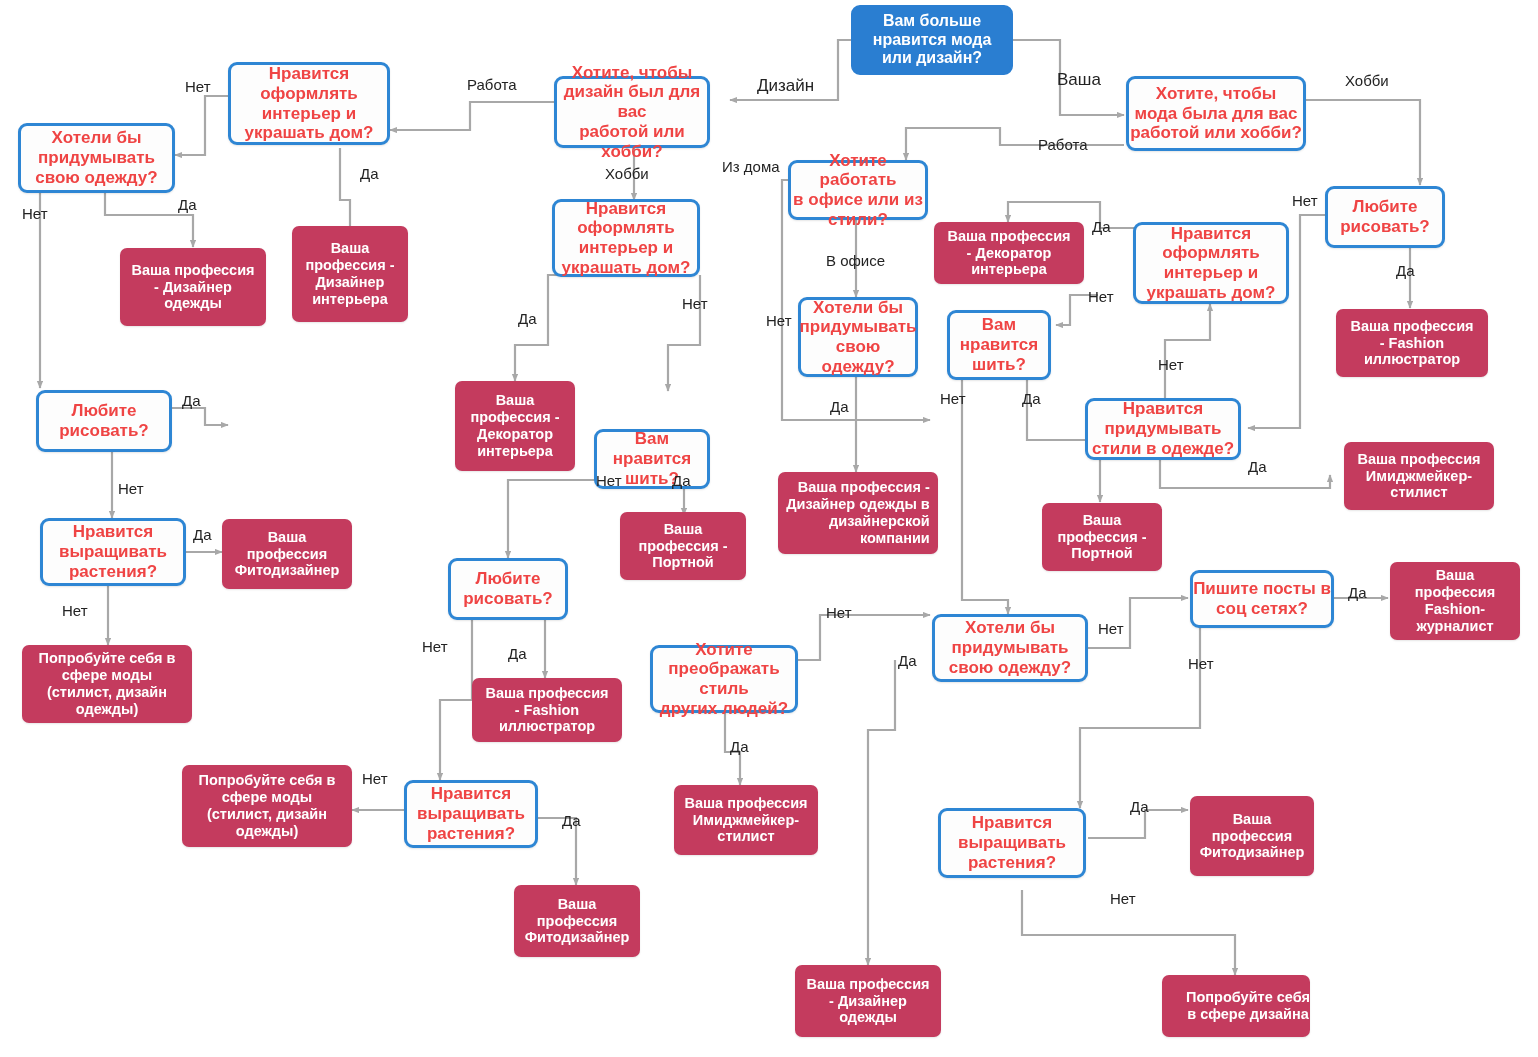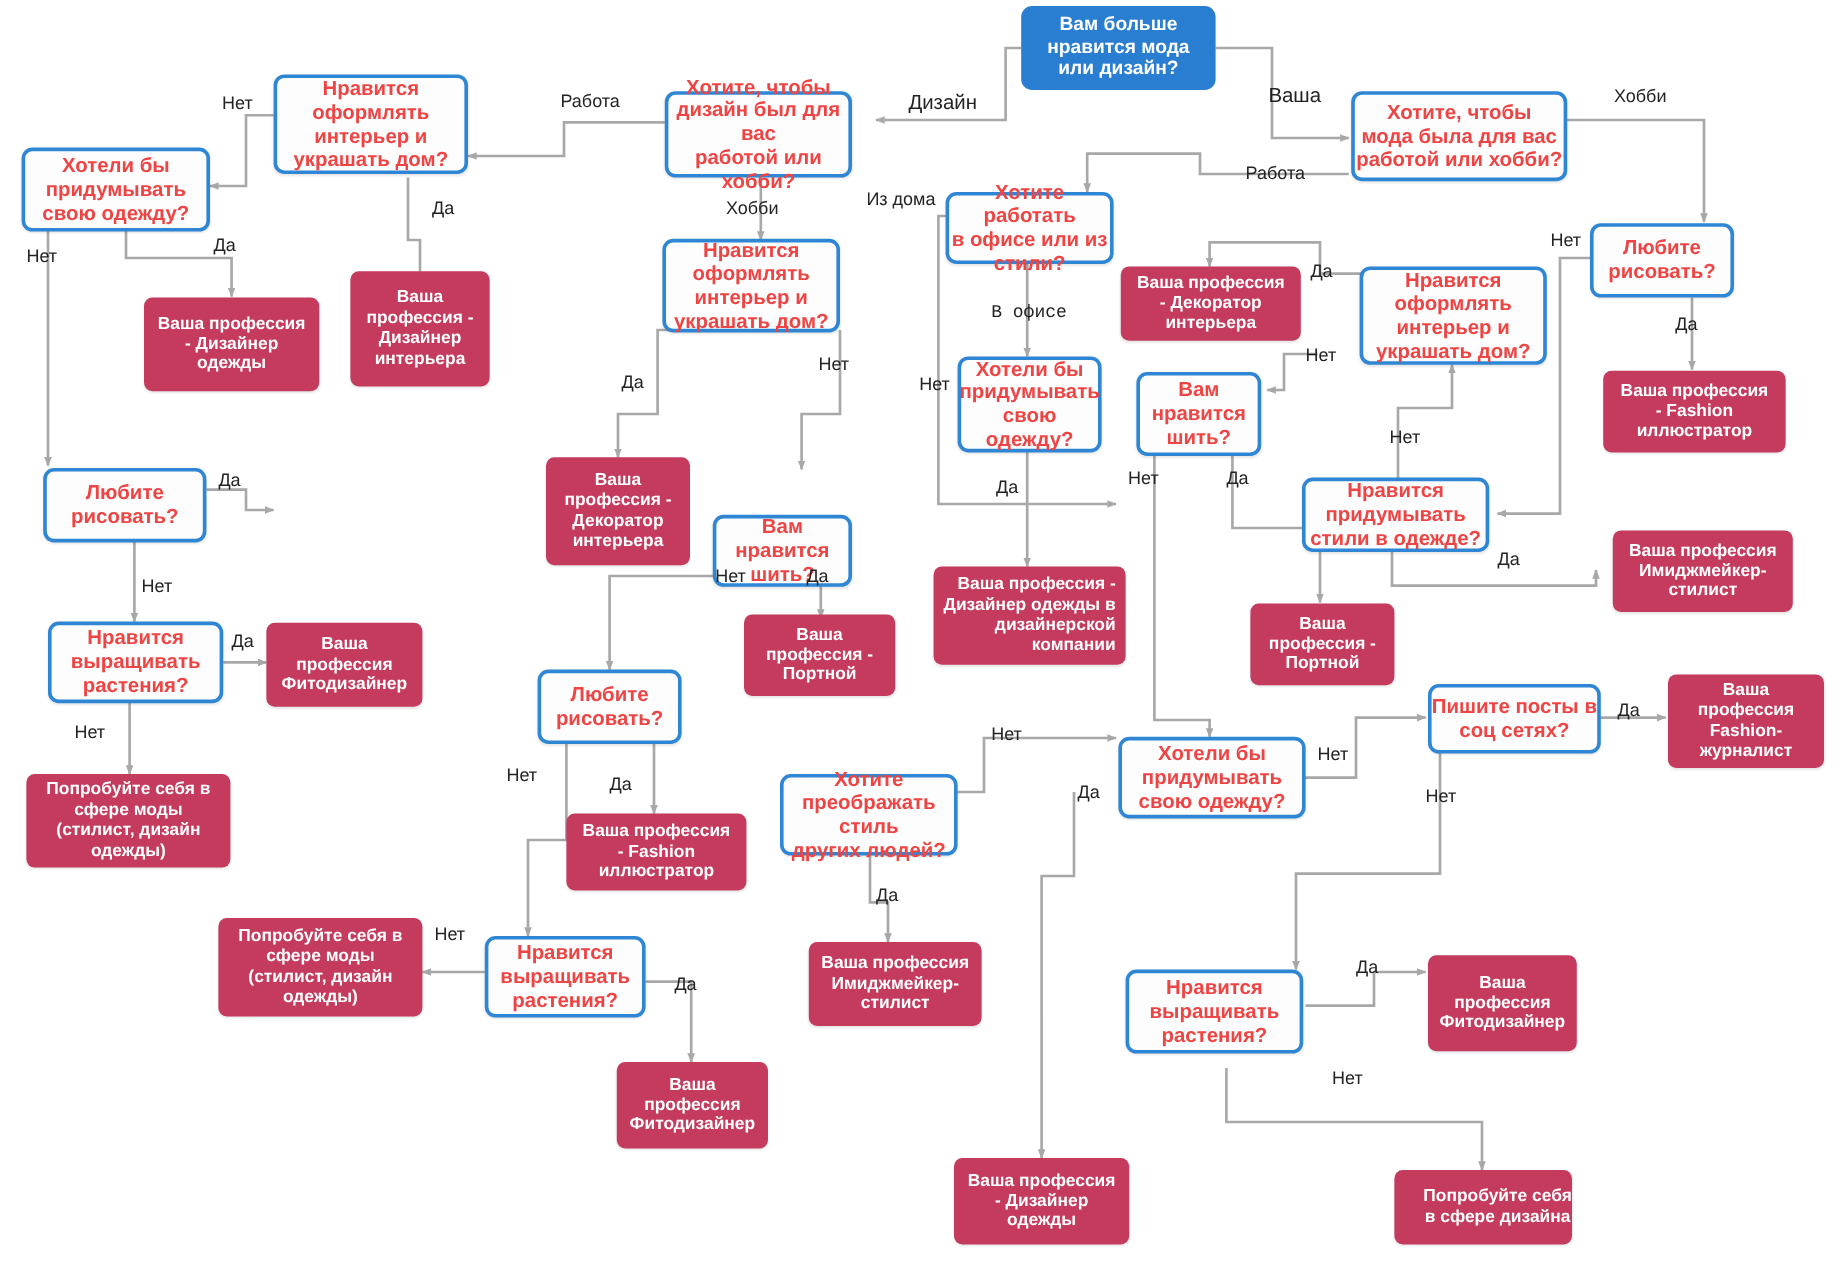--- a/index.html
+++ b/index.html
@@ -333,21 +333,21 @@
   <div class="elabel" style="left:360px;top:165px;">Да</div>
   <div class="elabel" style="left:178px;top:196px;">Да</div>
   <div class="elabel" style="left:22px;top:205px;">Нет</div>
 
   <div class="elabel" style="left:182px;top:392px;">Да</div>
   <div class="elabel" style="left:118px;top:480px;">Нет</div>
   <div class="elabel" style="left:193px;top:526px;">Да</div>
   <div class="elabel" style="left:62px;top:602px;">Нет</div>
 
   <div class="elabel" style="left:722px;top:158px;text-align:right;">Из дома</div>
-  <div class="elabel" style="left:826px;top:252px;font-family:Liberation Mono, monospace;">В офисе</div>
+  <div class="elabel" style="left:826px;top:252px;">В офисе</div>
 
   <div class="elabel" style="left:518px;top:310px;">Да</div>
   <div class="elabel" style="left:682px;top:295px;">Нет</div>
   <div class="elabel" style="left:596px;top:472px;">Нет</div>
   <div class="elabel" style="left:672px;top:472px;">Да</div>
   <div class="elabel" style="left:422px;top:638px;">Нет</div>
   <div class="elabel" style="left:508px;top:645px;">Да</div>
   <div class="elabel" style="left:362px;top:770px;">Нет</div>
   <div class="elabel" style="left:562px;top:812px;">Да</div>
 

